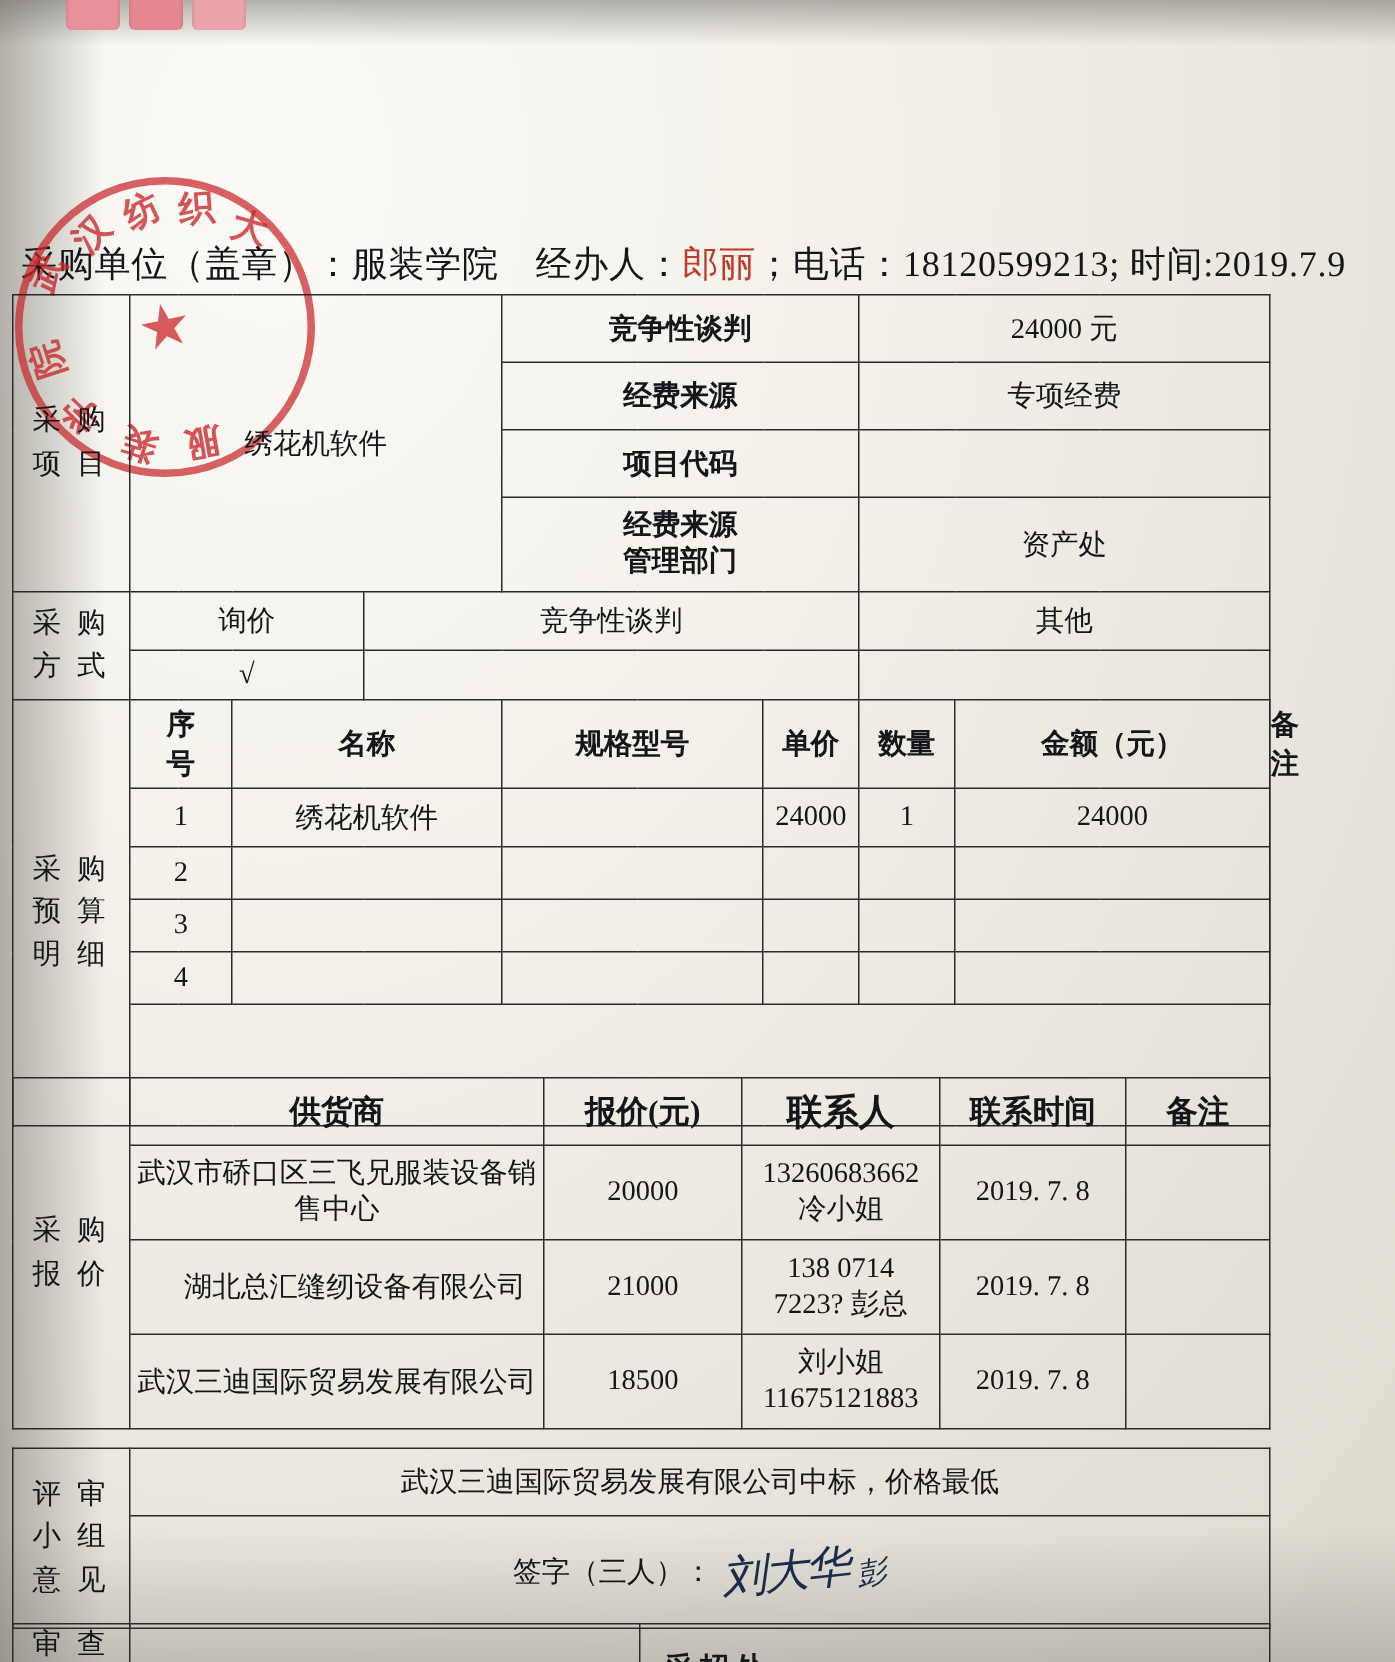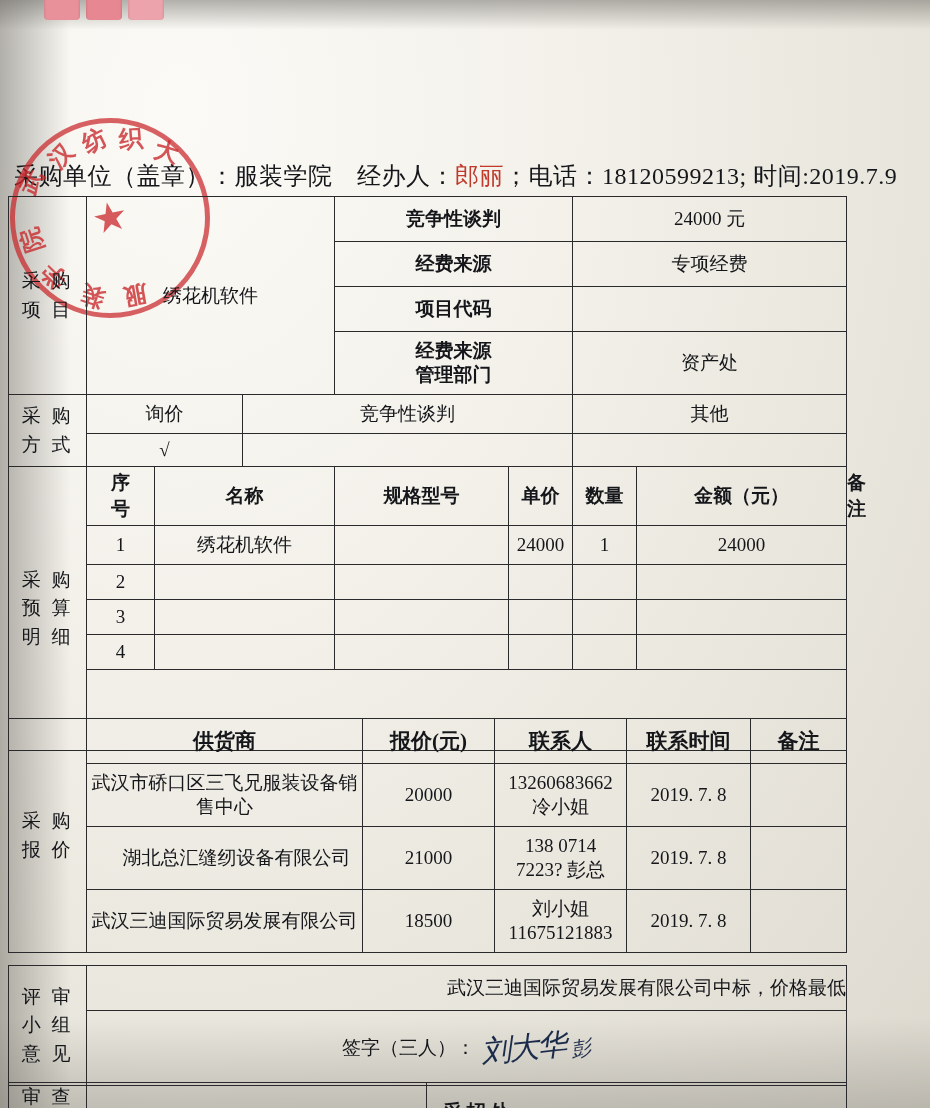--- a/index.html
+++ b/index.html
@@ -377,21 +377,21 @@
         <col style="width:96px">
       </colgroup>
       <tbody>
           <tr>
         <td class="lbl" rowspan="4">
           <div>采 购</div>
           <div>报 价</div>
         </td>
         <td class="hdr" style="height:44px; font-size:21px;">供货商</td>
         <td class="hdr" style="font-size:21px;">报价(元)</td>
-        <td class="hdr" style="font-size:21px;">联系人</td>
+        <td class="hdr" style="font-size:24px;">联系人</td>
         <td class="hdr" style="font-size:21px;">联系时间</td>
         <td class="hdr" style="font-size:21px;">备注</td>
       </tr>
       <tr>
         <td class="two-line" style="height:62px;">
           <div>武汉市硚口区三飞兄服装设备销</div>
           <div>售中心</div>
         </td>
         <td>20000</td>
         <td class="two-line">
@@ -429,21 +429,21 @@
         <col style="width:78px">
         <col style="width:760px">
       </colgroup>
       <tbody>
           <tr>
         <td class="lbl" rowspan="2">
           <div>评 审</div>
           <div>小 组</div>
           <div>意 见</div>
         </td>
-        <td style="height:44px;text-align:right;">武汉三迪国际贸易发展有限公司中标，价格最低</td>
+        <td style="height:44px;">武汉三迪国际贸易发展有限公司中标，价格最低</td>
       </tr>
       <tr>
         <td style="height:74px;">
           <div class="sign-row">
             <span>签字（三人）：</span>
             <span class="scribble">刘大华</span>
             <span class="scribble2">彭</span>
           </div>
         </td>
       </tr>

